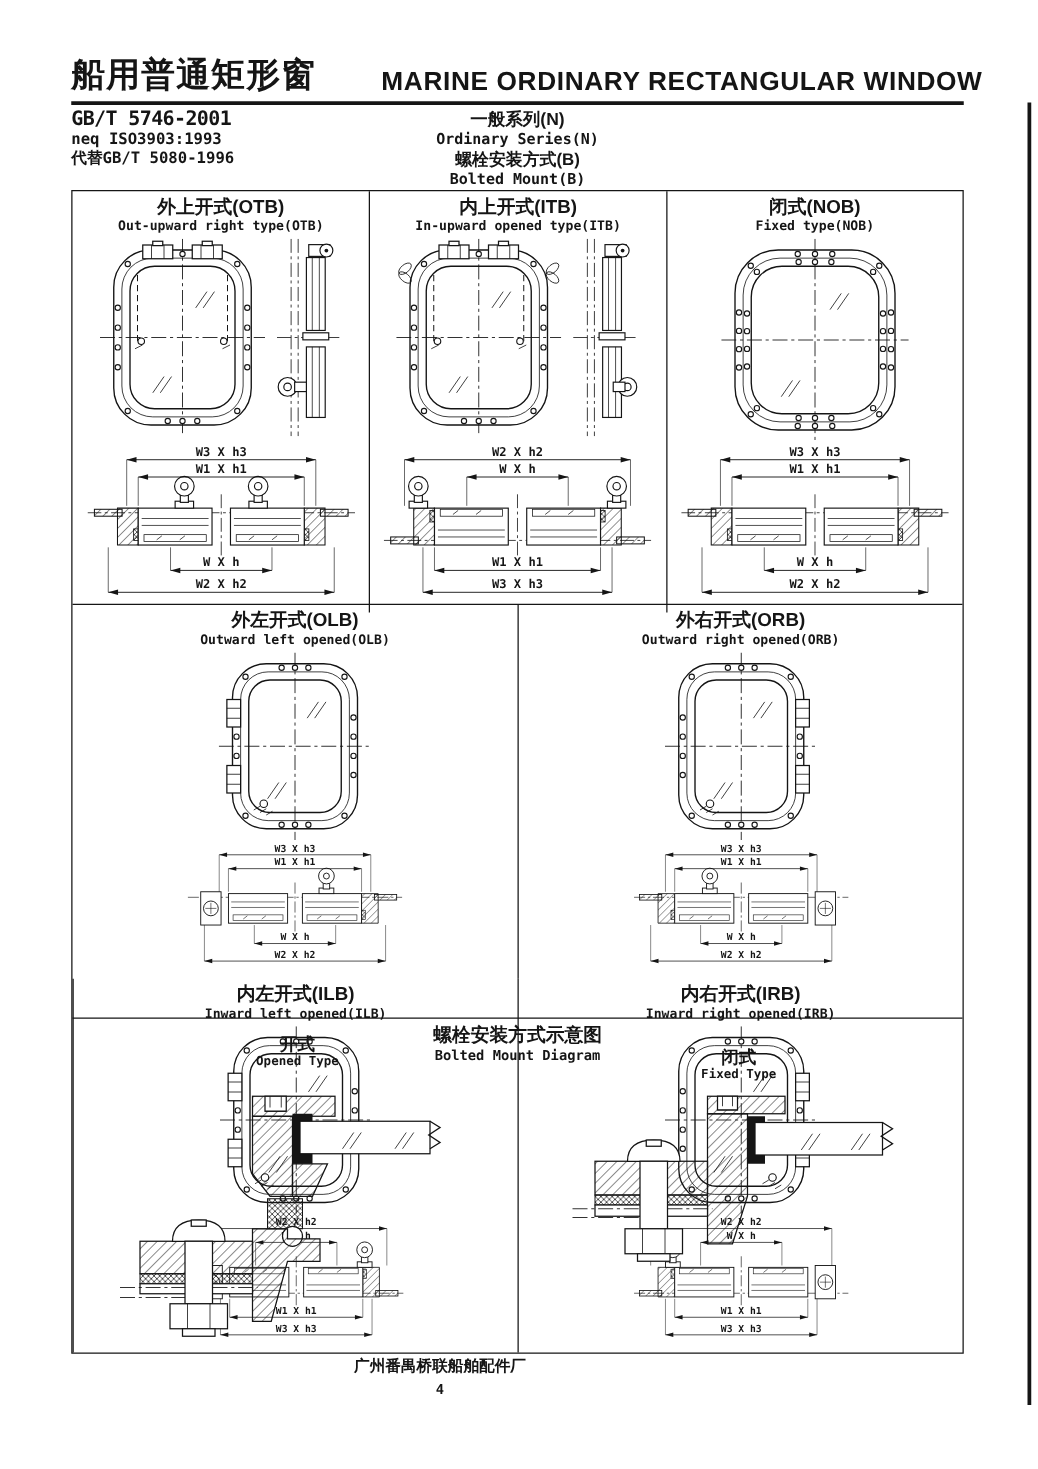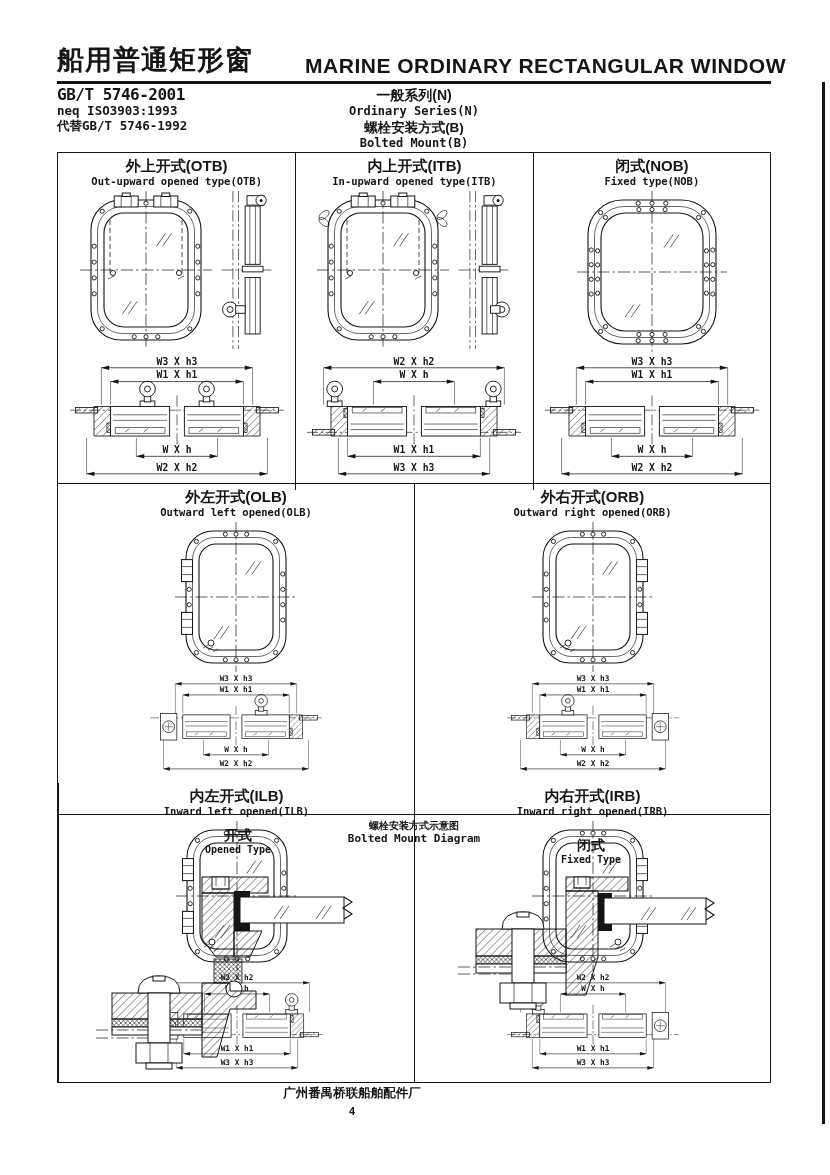--- a/index.html
+++ b/index.html
@@ -32,21 +32,21 @@
   .cell{ position:relative; display:flex; flex-direction:column; align-items:center; }
   .cell + .cell{ border-left:1.2px solid var(--ink); }
   .ct-cn{ font-size:15px; font-weight:700; margin-top:5px; line-height:1.1;}
   .ct-en{ font-size:10.5px; font-weight:700; font-family:"DejaVu Sans Mono", monospace; line-height:1.2;}
   .fr{ display:flex; align-items:center; gap:8px; margin-top:4px; }
   .sec{ margin-top:auto; margin-bottom:6px; }
   .fr svg,.sec svg,.md-draw svg{ display:block; }
 
   
   .md-title{ position:absolute; top:5px; left:0; width:100%; text-align:center; line-height:1.2;}
-  .md-title .mt1{ font-size:10px; font-weight:700; }
+  .md-title .mt1{ font-size:15px; font-weight:700; }
   .md-title .mt2{ font-size:11px; font-weight:700; font-family:"DejaVu Sans Mono", monospace;}
   .md-label{ position:absolute; text-align:center; line-height:1.2; }
   .md-label .ml1{ font-size:14px; font-weight:700; }
   .md-label .ml2{ font-size:10px; font-weight:700; font-family:"DejaVu Sans Mono", monospace;}
   .md-open-label{ left:120px; top:12px; width:120px; }
   .md-fixed-label{ left:473px; top:22px; width:120px; }
   .md-open-draw{ position:absolute; left:36px; top:46px; }
   .md-fixed-draw{ position:absolute; left:398px; top:50px; }
 
   
@@ -77,36 +77,36 @@
 
   <div class="edge-line"></div>
 
   <div class="title-cn">船用普通矩形窗</div>
   <div class="title-en">MARINE ORDINARY RECTANGULAR WINDOW</div>
   <div class="head-rule"></div>
 
   <div class="std">
     <div class="l1">GB/T 5746-2001</div>
     <div class="l2">neq ISO3903:1993</div>
-    <div class="l3">代替GB/T 5746-1992</div>
+    <div class="l3">代替GB/T 5080-1996</div>
   </div>
 
   <div class="series">
     <div class="s1">一般系列(N)</div>
     <div class="s2">Ordinary Series(N)</div>
     <div class="s3">螺栓安装方式(B)</div>
     <div class="s4">Bolted Mount(B)</div>
   </div>
 
   <div class="sheet">
 
     <div class="trow r1">
       <div class="cell">
         <div class="ct-cn">外上开式(OTB)</div>
-        <div class="ct-en">Out-upward opened type(OTB)</div>
+        <div class="ct-en">Out-upward right type(OTB)</div>
         <div class="fr">
             <svg width="132" height="158" viewBox="0 0 132 158">
               <defs>
 <pattern id="h1" width="5.5" height="5.5" patternUnits="userSpaceOnUse" patternTransform="rotate(45)">
                   <line x1="0" y1="0" x2="0" y2="5.5" stroke="#151515" stroke-width="0.8"></line>
                 </pattern>
 <pattern id="c1" width="4.5" height="4.5" patternUnits="userSpaceOnUse">
                   <path d="M0 0L4.5 4.5M4.5 0L0 4.5" stroke="#151515" stroke-width="0.6"></path>
                 </pattern>
 </defs>

